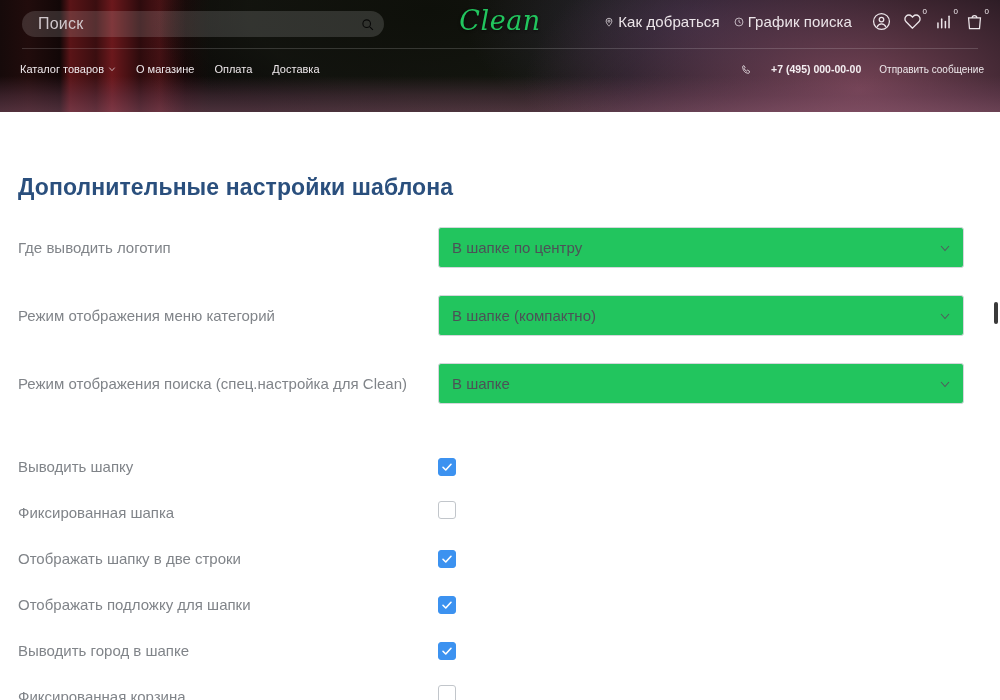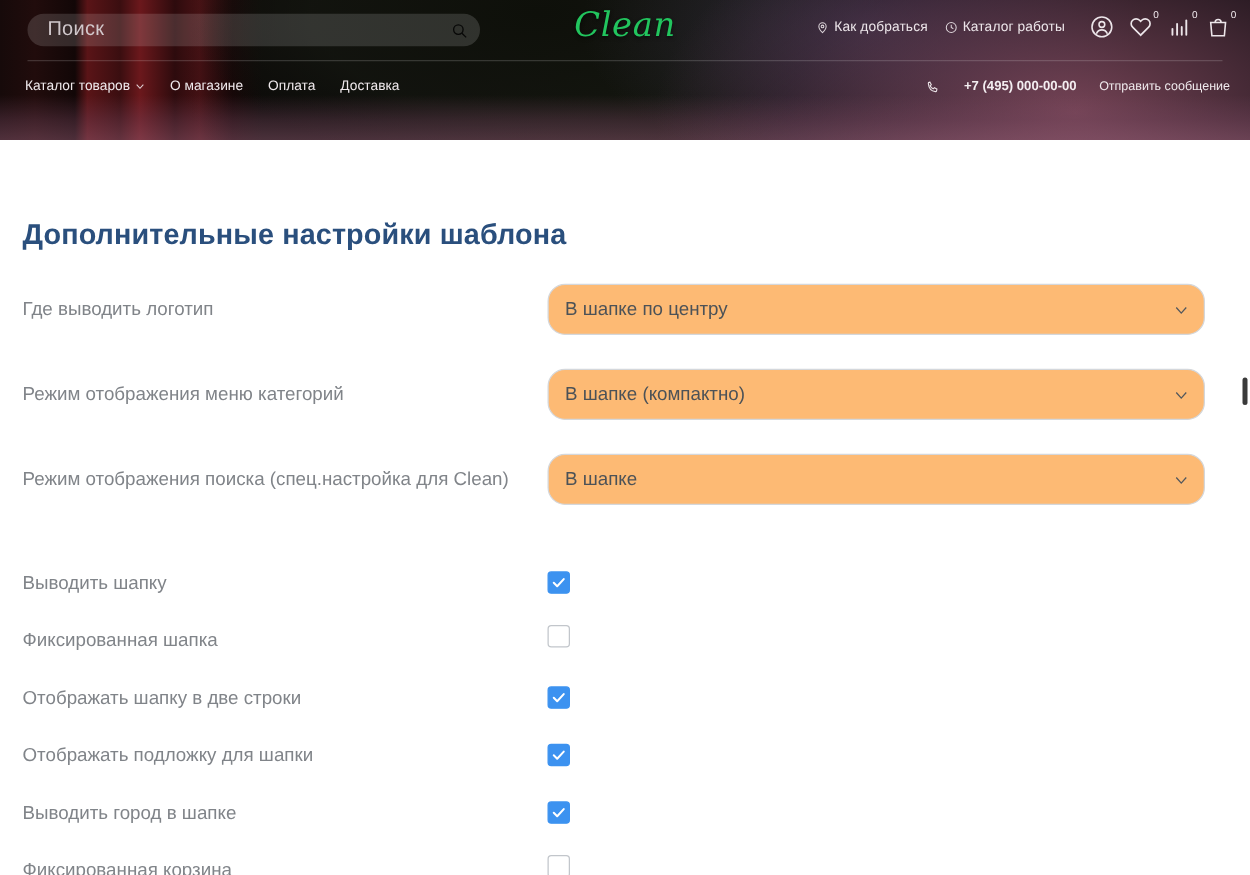--- a/index.html
+++ b/index.html
@@ -97,21 +97,21 @@
   .header-top-right {
     position: absolute;
     right: 16px; top: 12px;
     display: flex;
     align-items: center;
     gap: 14px;
     color: #ece5e9;
   }
   .hdr-link {
     display: flex; align-items: center; gap: 4px;
-    font-size: 11px;
+    font-size: 15px;
     color: #ece5e9;
     text-decoration: none;
     white-space: nowrap;
     letter-spacing: .1px;
   }
   .hdr-link svg { width: 10px; height: 10px; flex: none; opacity: .9; }
   .hdr-icons { display: flex; align-items: center; gap: 12px; margin-left: 6px; }
   .hdr-ico {
     position: relative;
     width: 19px; height: 19px;
@@ -215,22 +215,22 @@
     padding-top: 10px;
   }
   .row-check .row-label { padding-top: 0; }
   .row-control { flex: 1; }
 
   .select-box {
     position: relative;
     width: 526px;
     height: 41px;
     border: 1px solid #d4d7db;
-    border-radius: 14px;
-    background: #fdba74;
+    border-radius: 3px;
+    background: #22c55e;
     display: flex;
     align-items: center;
     padding: 0 34px 0 13px;
     font-size: 15px;
     color: #4c5257;
     cursor: pointer;
   }
   .select-chevron {
     position: absolute;
     right: 12px; top: 50%;
@@ -292,21 +292,21 @@
             <path d="M12 22s7-7.1 7-12a7 7 0 1 0-14 0c0 4.9 7 12 7 12z"></path>
             <circle cx="12" cy="10" r="2.6"></circle>
           </svg>
           <span>Как добраться</span>
         </a>
         <a class="hdr-link" href="#">
           <svg viewBox="0 0 24 24" fill="none" stroke="currentColor" stroke-width="2">
             <circle cx="12" cy="12" r="9.5"></circle>
             <path d="M12 6.5V12l4 2.4"></path>
           </svg>
-          <span>Каталог работы</span>
+          <span>График поиска</span>
         </a>
 
         <div class="hdr-icons">
           <a class="hdr-ico" href="#">
             <svg viewBox="0 0 24 24" fill="none" stroke="currentColor" stroke-width="1.6">
               <circle cx="12" cy="12" r="10"></circle>
               <circle cx="12" cy="9.6" r="2.9"></circle>
               <path d="M6.4 19c1.1-2.6 3.1-4 5.6-4s4.5 1.4 5.6 4"></path>
             </svg>
           </a>

